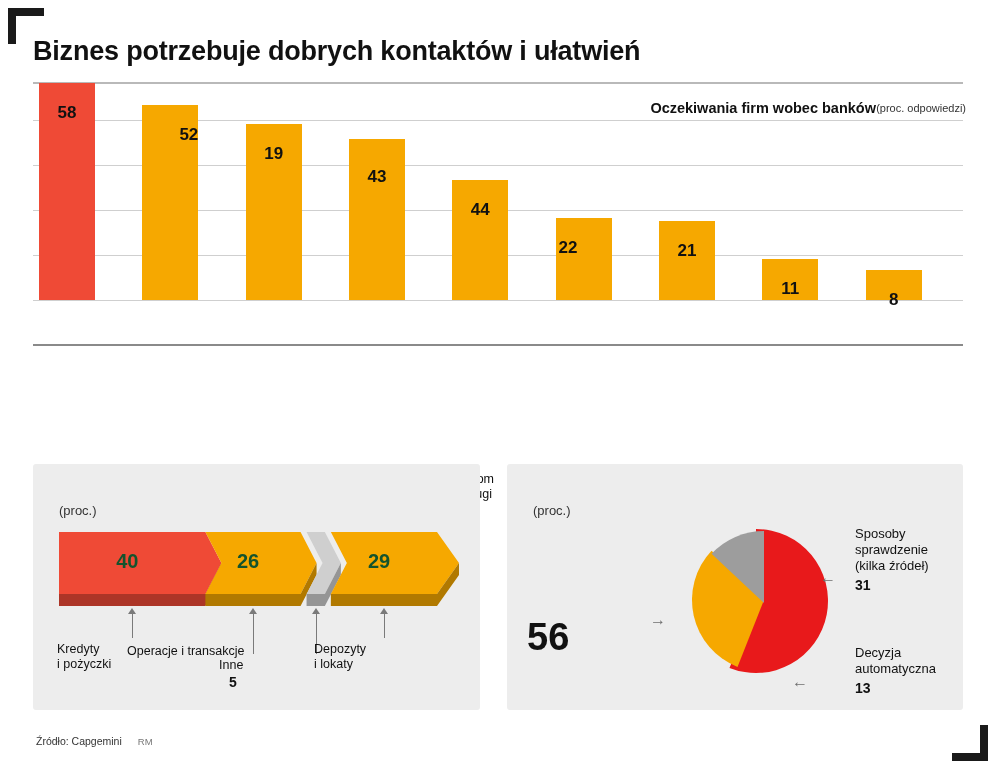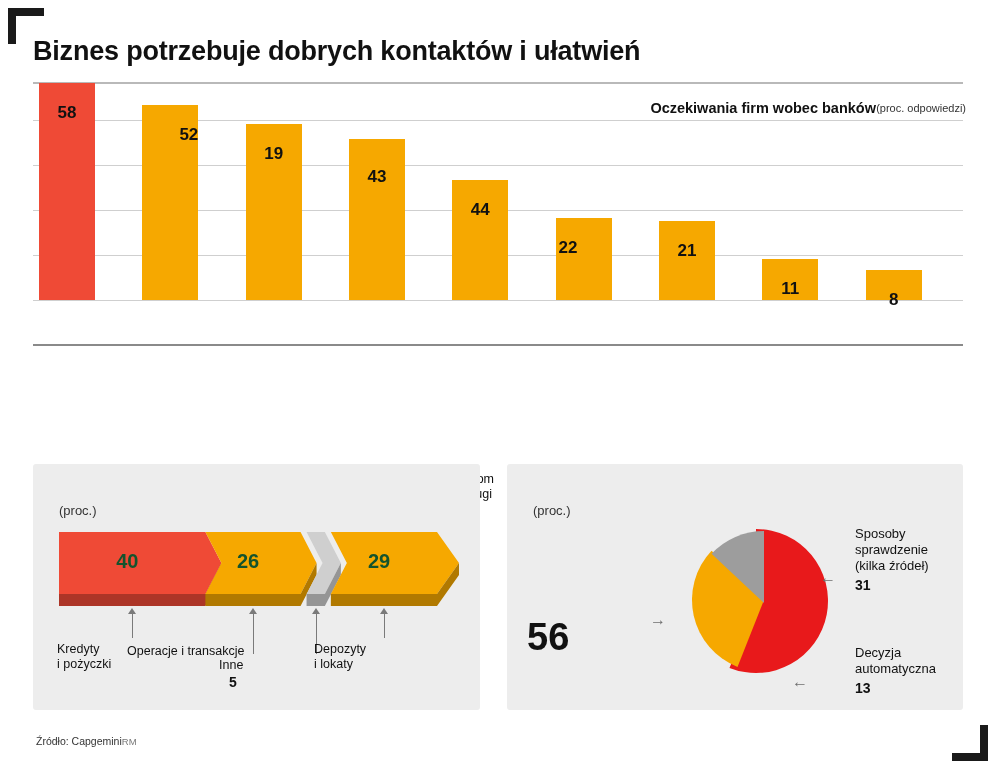--- a/index.html
+++ b/index.html
@@ -189,21 +189,21 @@
   }
 
   
   .source {
     position: absolute;
     left: 36px;
     top: 735px;
     font-size: 10.5px;
     color: #333;
   }
-  .source .rm { color: #777; margin-left: 0; font-size: 9.5px; }
+  .source .rm { color: #777; margin-left: 16px; font-size: 9.5px; }
 </style>
 </head>
 <body>
 
 <div id="page">
 
   <div class="corner corner-tl-v"></div>
   <div class="corner corner-tl-h"></div>
   <div class="corner corner-br-v"></div>
   <div class="corner corner-br-h"></div>

